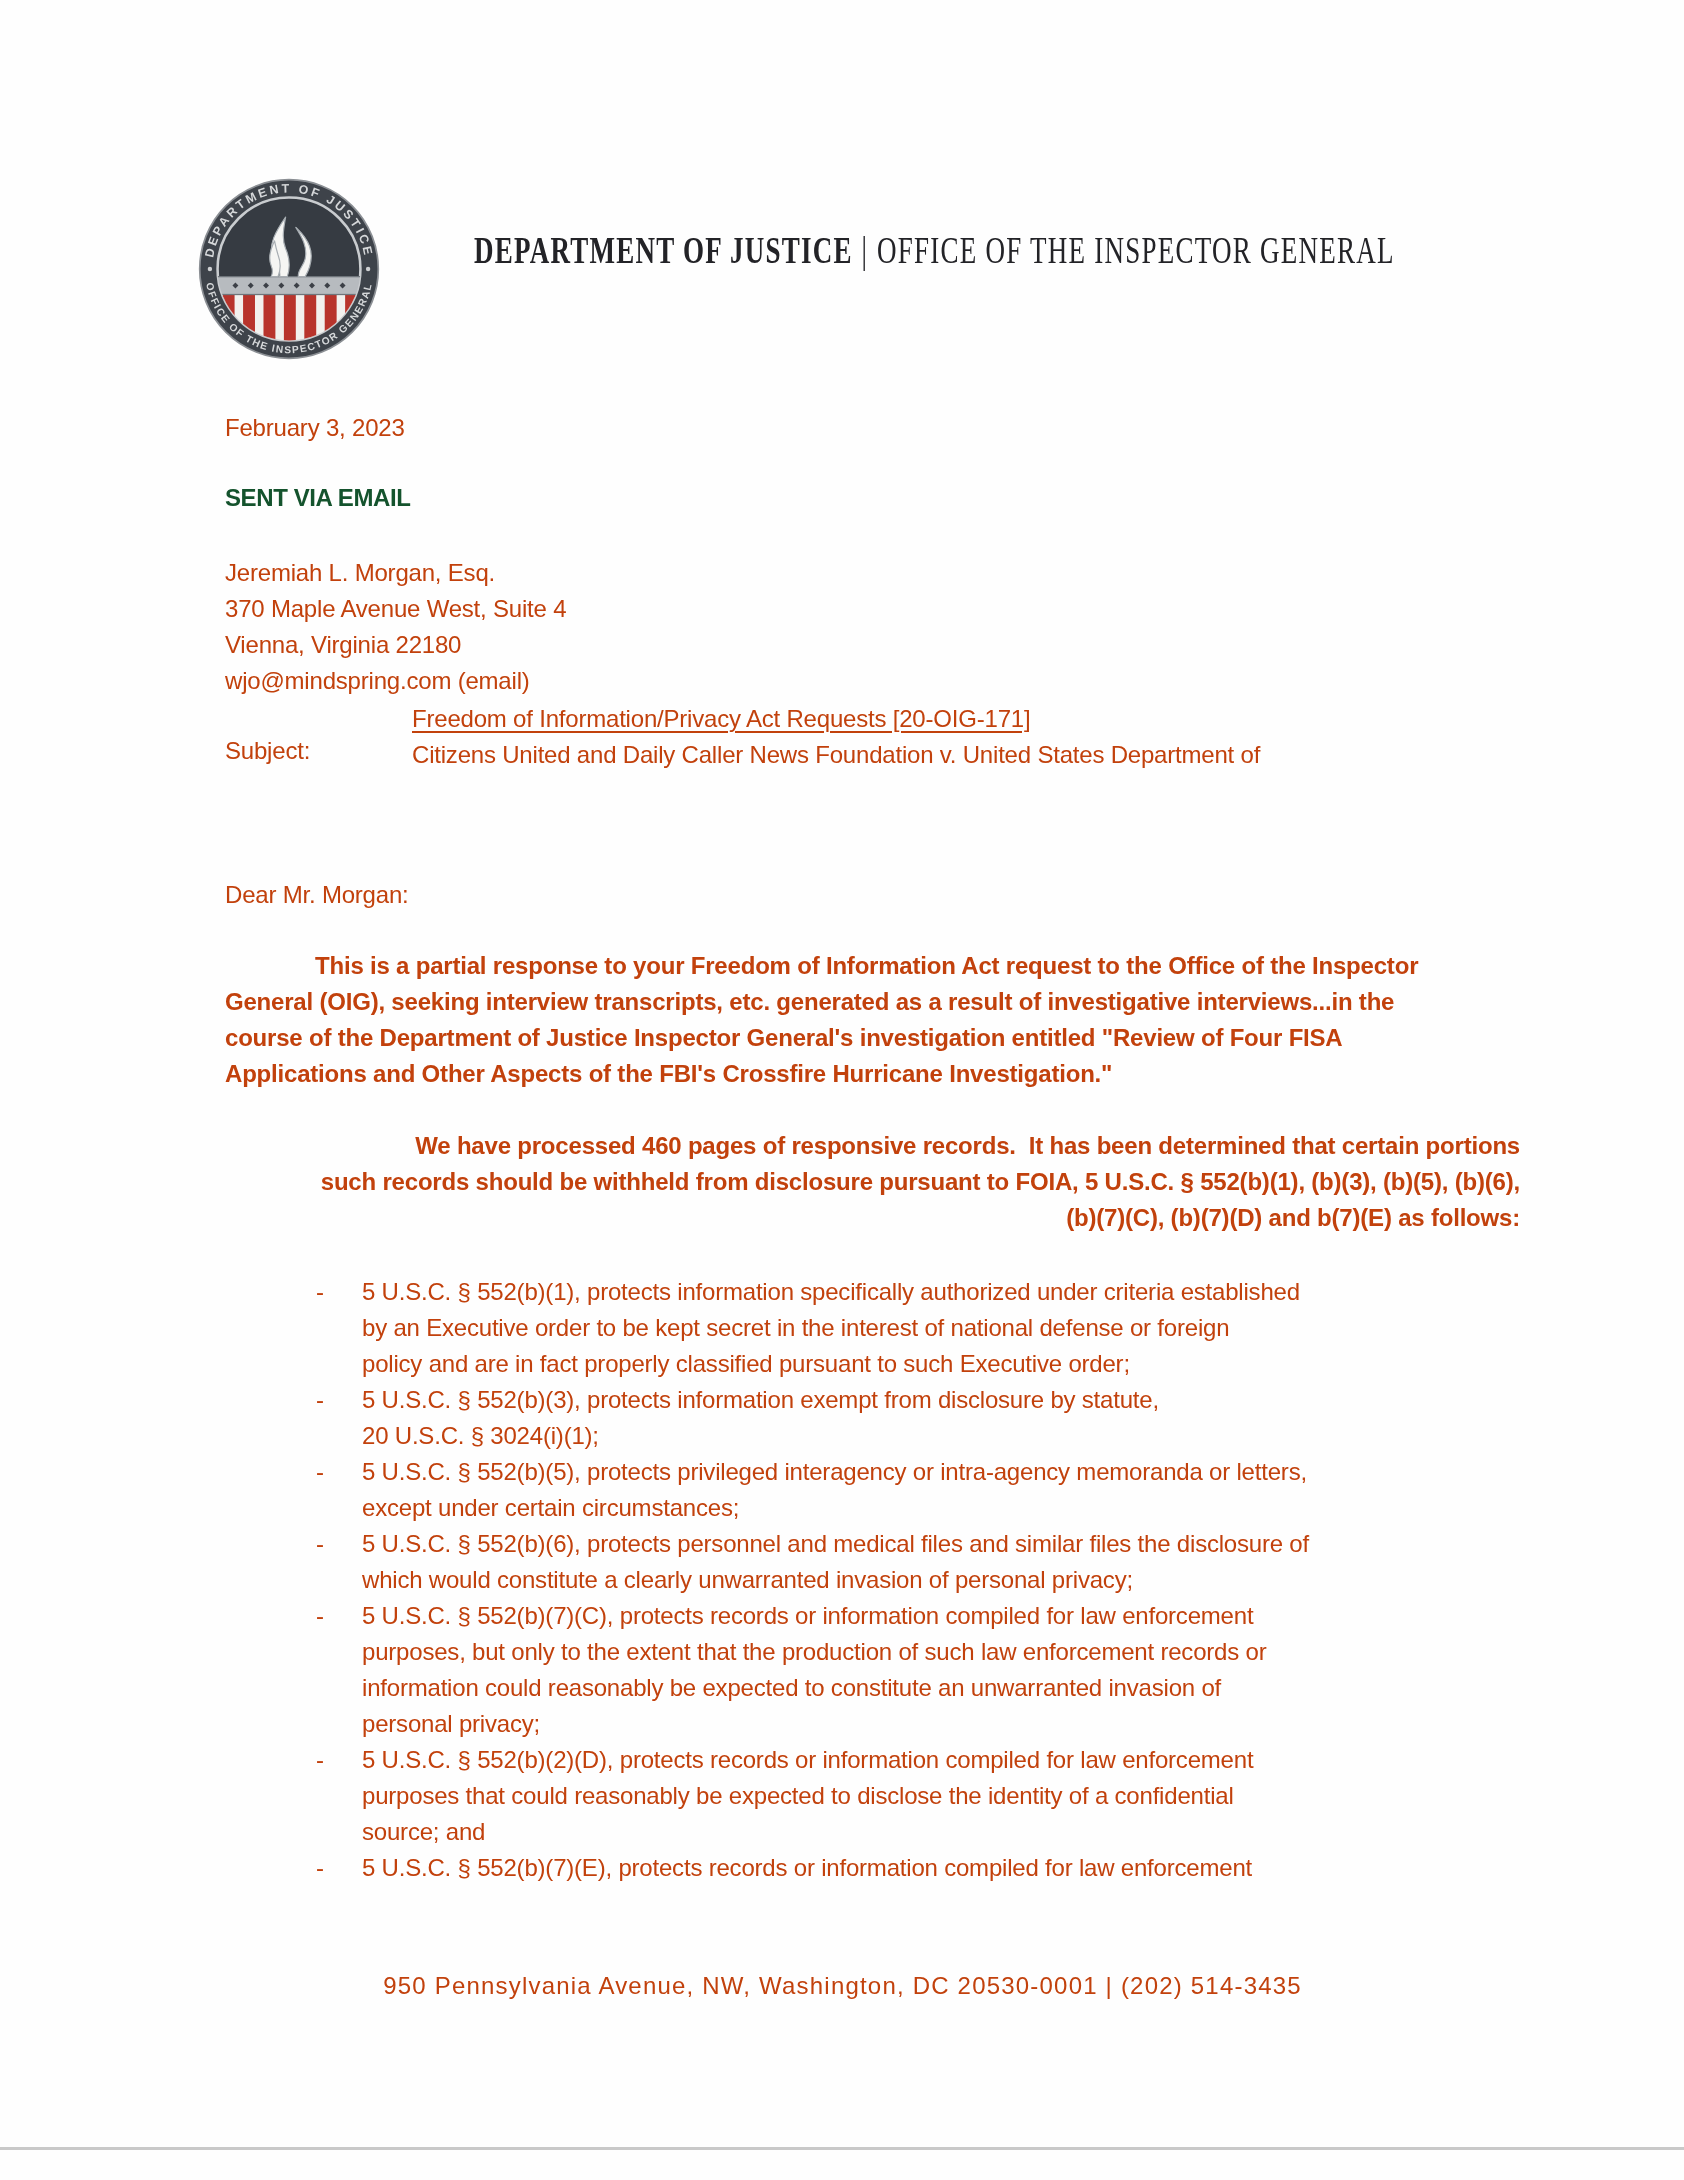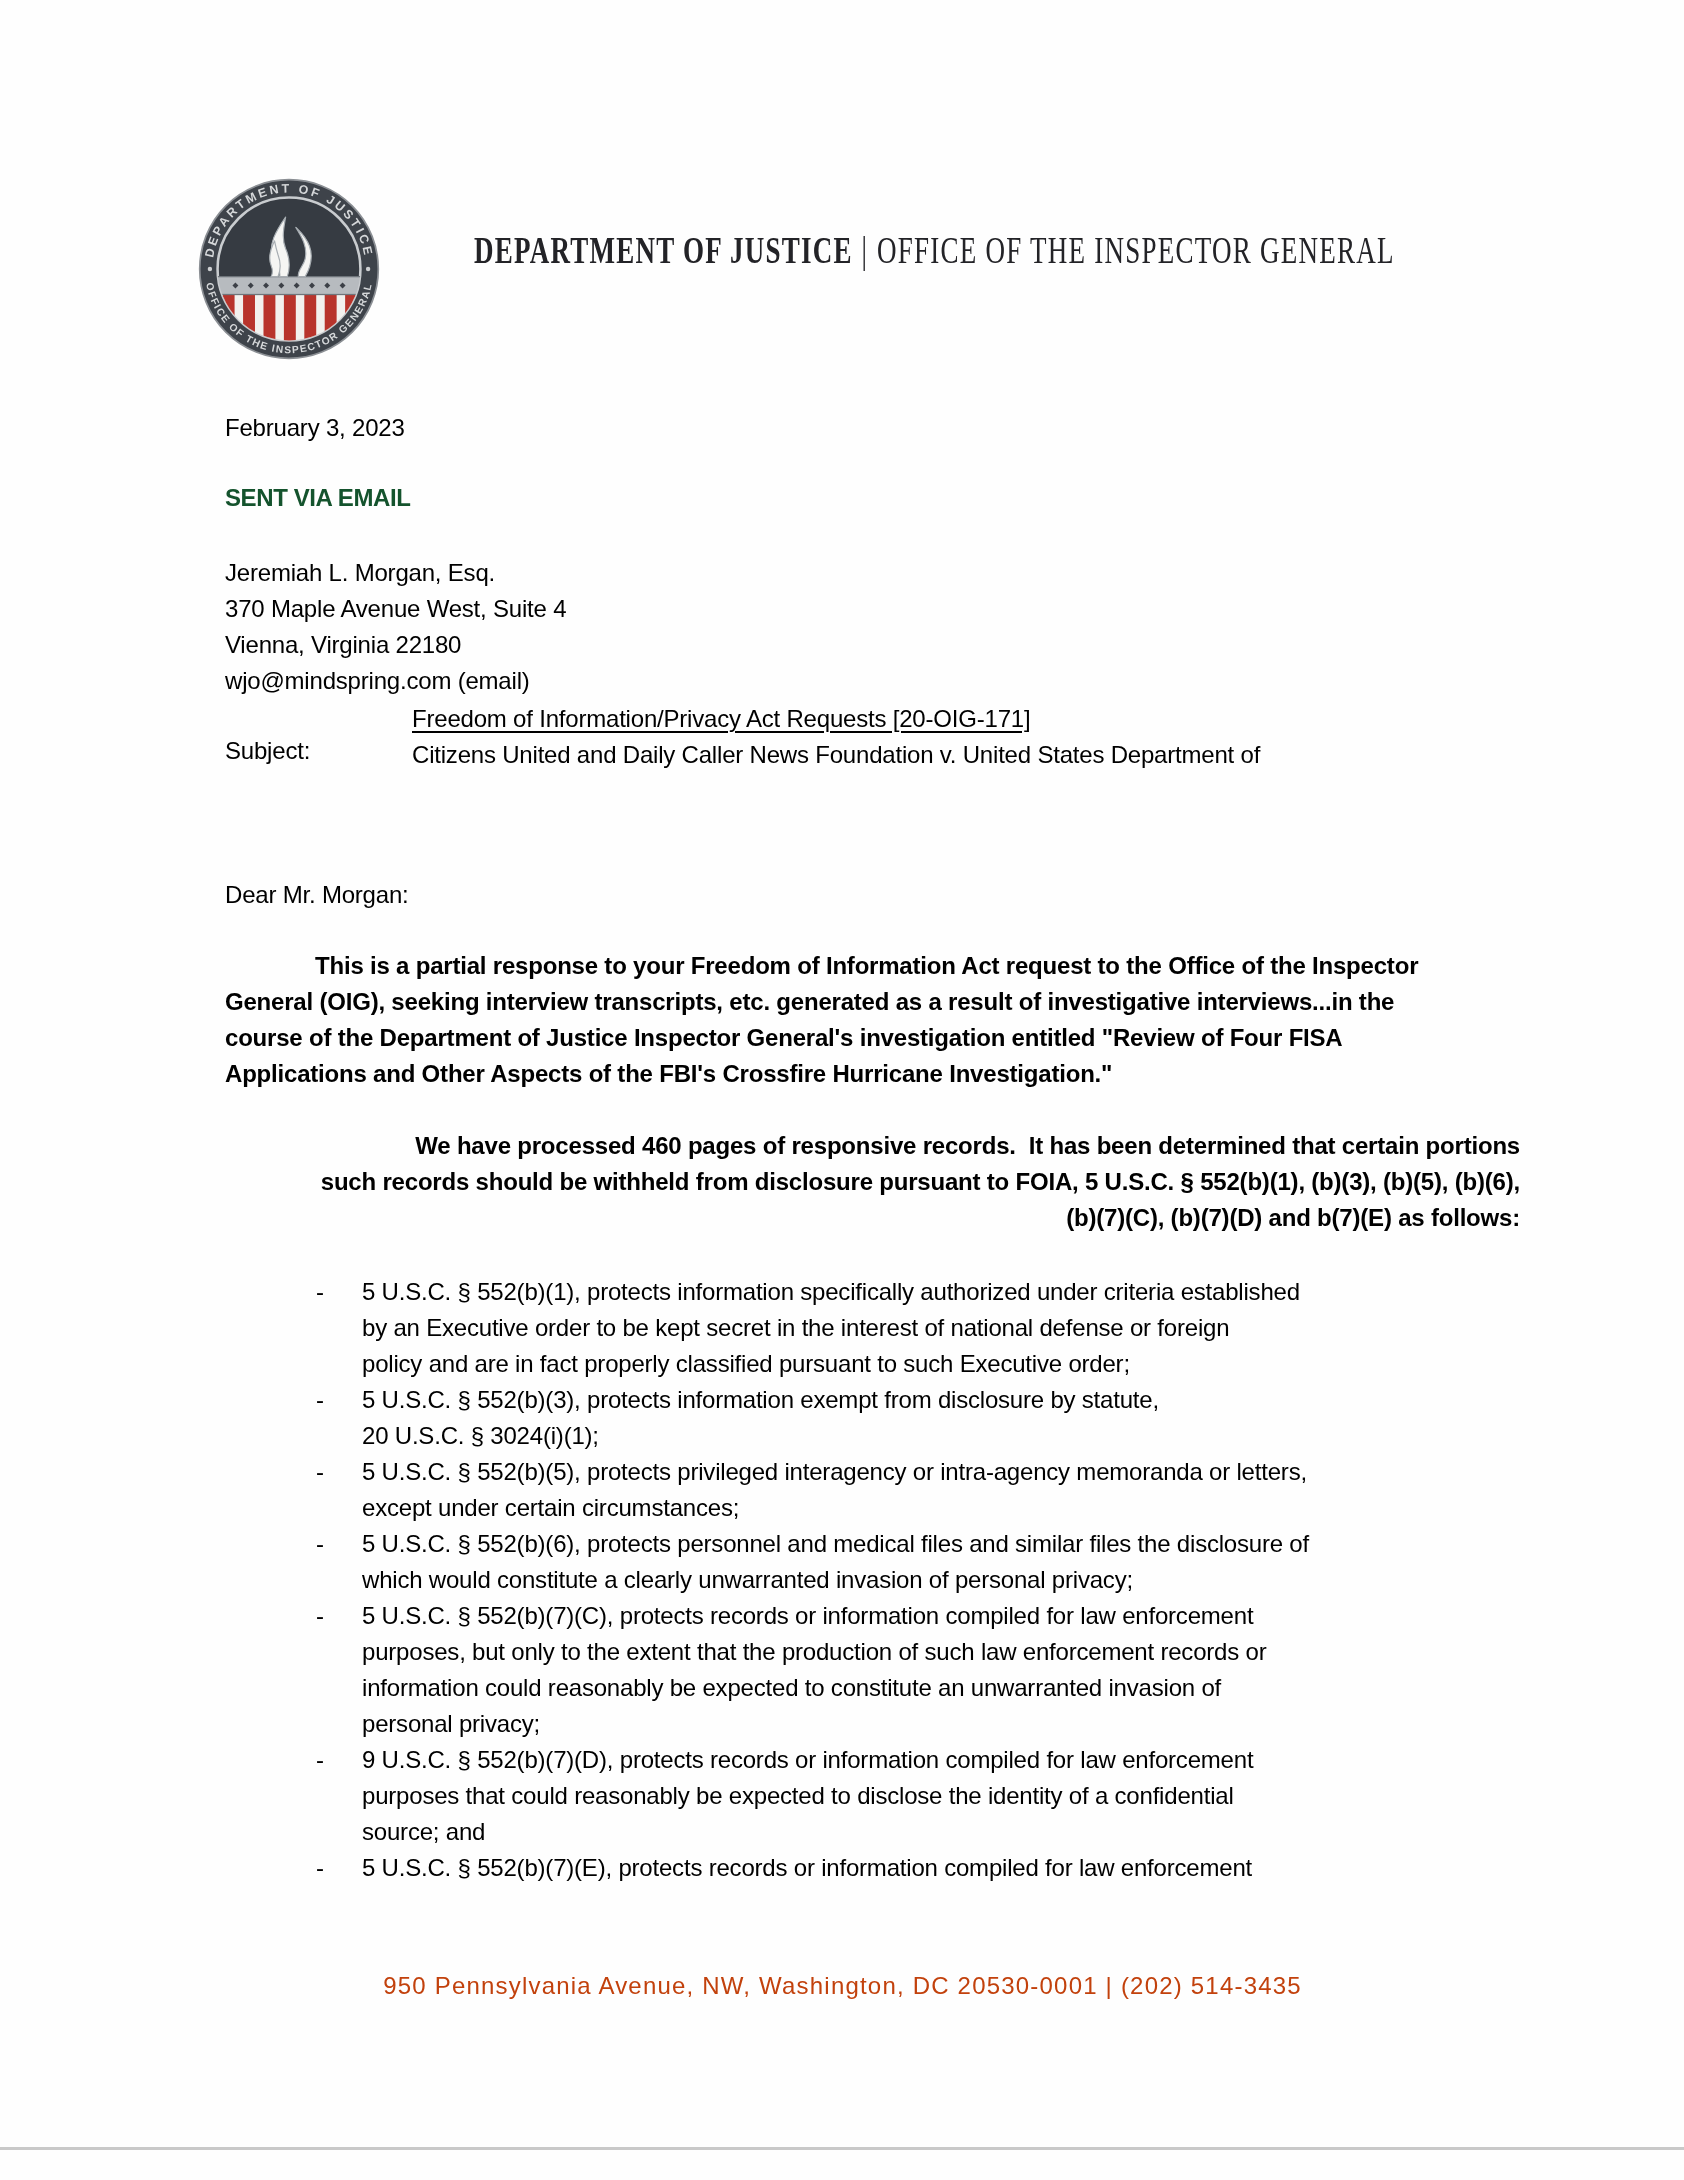--- a/index.html
+++ b/index.html
@@ -6,21 +6,21 @@
   html,body{margin:0;padding:0;background:#ffffff;}
   .page{
     position:relative;
     width:1685px;height:2181px;
     background:#fefefe;
     font-family:"Liberation Sans","DejaVu Sans",sans-serif;
     color:#222326;
     overflow:hidden;
   }
   .abs{position:absolute;}
-  .body-text{font-size:24px;line-height:36px;letter-spacing:-0.2px;color:#000000;}
+  .body-text{font-size:24px;line-height:36px;letter-spacing:-0.2px;color:#c2410c;}
   .pre{white-space:pre-wrap;}
   
   .seal{left:198px;top:178px;width:182px;height:182px;}
   .lh-title{
     left:474px;top:232px;
     font-family:"Liberation Serif","DejaVu Serif",serif;
     font-size:37px;line-height:37px;letter-spacing:1.7px;
     color:#232327;white-space:nowrap;
     transform:scaleX(0.73);transform-origin:left center;
   }
@@ -167,21 +167,21 @@
     </div>
     <div class="exemption-item">
       <span class="li-marker">-</span>
       <span class="li-text pre">5 U.S.C. § 552(b)(7)(C), protects records or information compiled for law enforcement
 purposes, but only to the extent that the production of such law enforcement records or
 information could reasonably be expected to constitute an unwarranted invasion of
 personal privacy;</span>
     </div>
     <div class="exemption-item">
       <span class="li-marker">-</span>
-      <span class="li-text pre">9 U.S.C. § 552(b)(7)(D), protects records or information compiled for law enforcement
+      <span class="li-text pre">5 U.S.C. § 552(b)(2)(D), protects records or information compiled for law enforcement
 purposes that could reasonably be expected to disclose the identity of a confidential
 source; and</span>
     </div>
     <div class="exemption-item">
       <span class="li-marker">-</span>
       <span class="li-text pre">5 U.S.C. § 552(b)(7)(E), protects records or information compiled for law enforcement</span>
     </div>
   </div>
 
   <div class="abs footer-line">950 Pennsylvania Avenue, NW, Washington, DC 20530-0001 | (202) 514-3435</div>

